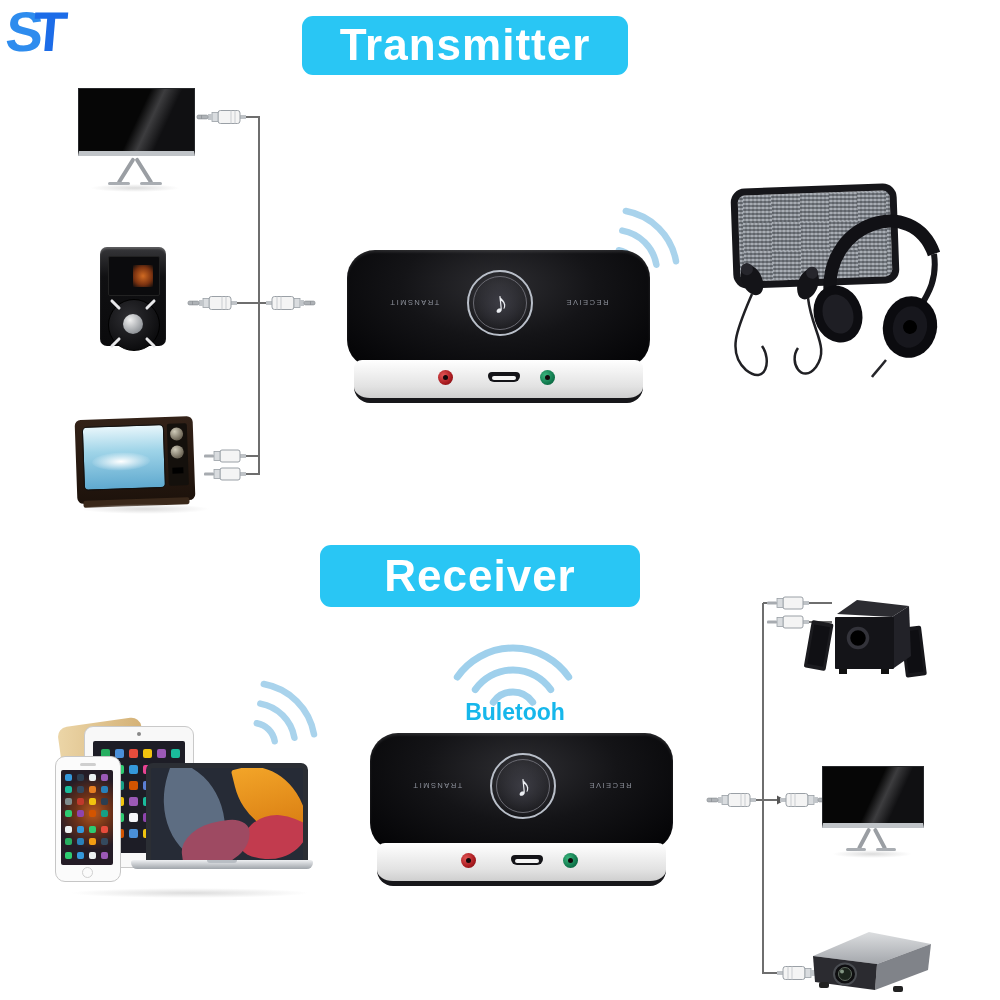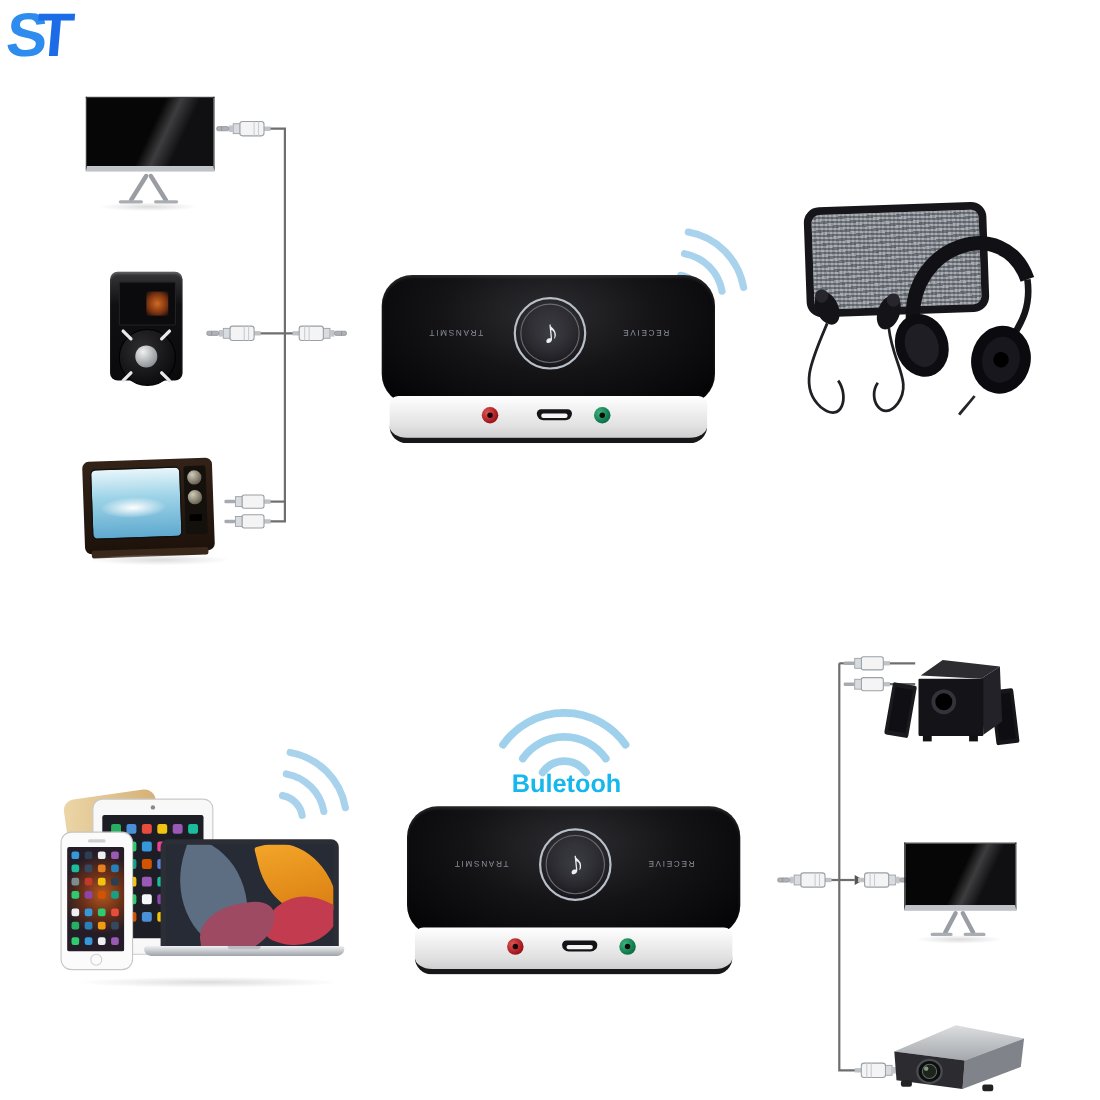--- a/index.html
+++ b/index.html
@@ -132,20 +132,22 @@
 </style>
 </head>
 <body>
 
 <div class="canvas">
 
   <div class="logo">
     <span class="s">S</span><span class="t">T</span>
   </div>
 
+  <div class="title-bar tb-tx">Transmitter</div>
+  <div class="title-bar tb-rx">Receiver</div>
   <div class="bt-label">Buletooh</div>
 
   <svg width="1000" height="1000" style="left:0;top:0;">
     <defs>
       <g id="jack">
         <rect x="-6" y="-2" width="7" height="4" fill="#bfc3c7"></rect>
         <rect x="0" y="-6.5" width="22" height="13" rx="2.5" fill="#f4f4f4" stroke="#9aa0a6"></rect>
         <line x1="5" y1="-6.5" x2="5" y2="6.5" stroke="#c9ccd0"></line>
         <line x1="9" y1="-6.5" x2="9" y2="6.5" stroke="#c9ccd0"></line>
         <rect x="22" y="-4.5" width="6" height="9" fill="#d9dcdf" stroke="#9aa0a6" stroke-width="0.8"></rect>

